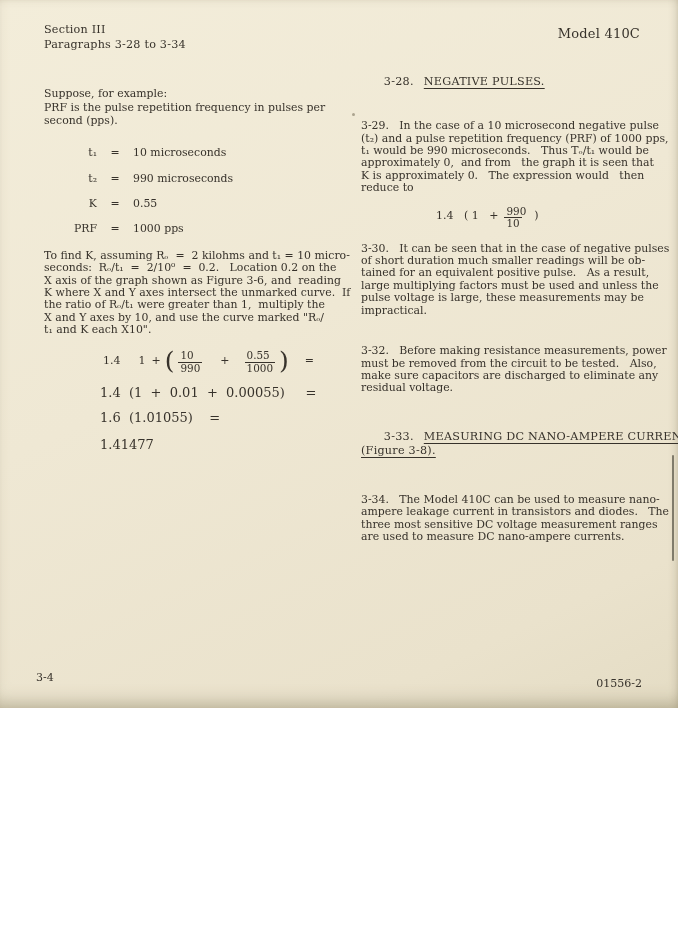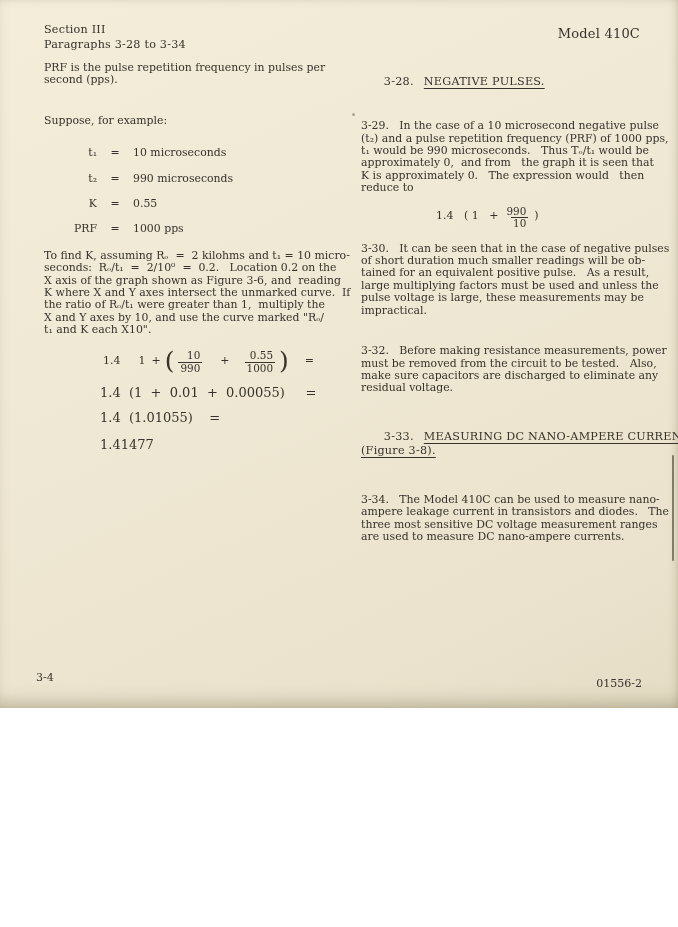--- a/index.html
+++ b/index.html
@@ -29,21 +29,21 @@
   .ex-row{display:grid;grid-template-columns:53px 16px auto;column-gap:10px;margin-bottom:13px;align-items:baseline;}
   .ex-row .term{text-align:right;}
   .ex-row .rel{text-align:center;}
   .para-findk{margin-top:14px;}
   .solving{margin-top:21px;}
   
   .equation{display:flex;align-items:center;font-size:11px;margin-left:56px;margin-top:12px;white-space:pre;}
   .equation .tok{padding:0 3px;}
   .equation .gap-wide{margin-left:12px;}
   .bigparen{font-size:25px;font-weight:400;line-height:1;transform:translateY(-1px);padding:0 1px;}
-  .frac{display:inline-flex;flex-direction:column;align-items:flex-end;font-size:10.4px;line-height:11.5px;margin:0 3px;transform:translateY(1px);}
+  .frac{display:inline-flex;flex-direction:column;align-items:flex-start;font-size:10.4px;line-height:11.5px;margin:0 3px;transform:translateY(1px);}
   .frac .den{border-top:1px solid #37322b;padding:0 2px;}
   .frac .num{padding:0 2px;}
   .eq-line{white-space:pre;margin-left:56px;margin-top:13px;font-size:13px;}
   .eq-line.last{margin-top:14px;}
   .equation.centered{margin-left:72px;margin-top:10px;margin-bottom:4px;}
   
   .heading{font-size:11.2px;letter-spacing:.25px;white-space:pre;}
   .heading .hnum{margin-right:10px;}
   .heading .htitle{text-decoration:underline;text-underline-offset:3px;text-decoration-thickness:1px;white-space:pre;}
   .h-328{margin-top:4px;}
@@ -65,23 +65,23 @@
 
 <div class="page">
 
   <div class="hdr-left">
     <div>Section III</div>
     <div>Paragraphs 3-28 to 3-34</div>
   </div>
   <div class="hdr-right">Model 410C</div>
 
   <div class="col left">
+    <div class="para suppose">Suppose, for example:</div>
     <div class="para para-prf">PRF is the pulse repetition frequency in pulses per
 second (pps).</div>
-    <div class="para suppose">Suppose, for example:</div>
 
     <div class="examples">
       <div class="ex-row">
         <span class="term">t₁</span>
         <span class="rel">=</span>
         <span class="val">10 microseconds</span>
       </div>
       <div class="ex-row">
         <span class="term">t₂</span>
         <span class="rel">=</span>
@@ -113,21 +113,21 @@
       <span class="tok">+</span>
       <span class="bigparen">(</span>
       <span class="frac"><span class="num">10</span><span class="den">990</span></span>
       <span class="tok gap-wide">+</span>
       <span class="frac gap-wide"><span class="num">0.55</span><span class="den">1000</span></span>
       <span class="bigparen">)</span>
       <span class="tok gap-wide">=</span>
     </div>
 
     <div class="eq-line">1.4  (1  +  0.01  +  0.00055)     =</div>
-    <div class="eq-line">1.4  (1.01055)    =</div>
+    <div class="eq-line">1.6  (1.01055)    =</div>
     <div class="eq-line last">1.41477</div>
   </div>
 
   <div class="col right">
     <div class="heading h-328">
       <span class="hnum">3-28.</span><span class="htitle">NEGATIVE PULSES.</span>
     </div>
     <div class="para p-329">3-29.   In the case of a 10 microsecond negative pulse
 (t₂) and a pulse repetition frequency (PRF) of 1000 pps,
 t₁ would be 990 microseconds.   Thus Tₒ/t₁ would be

